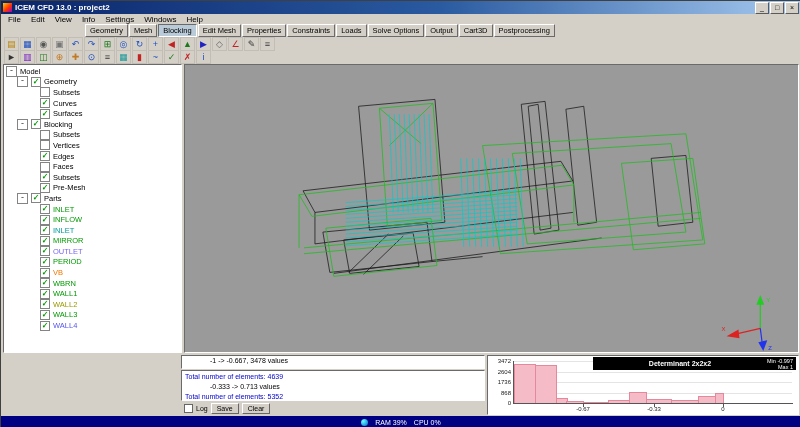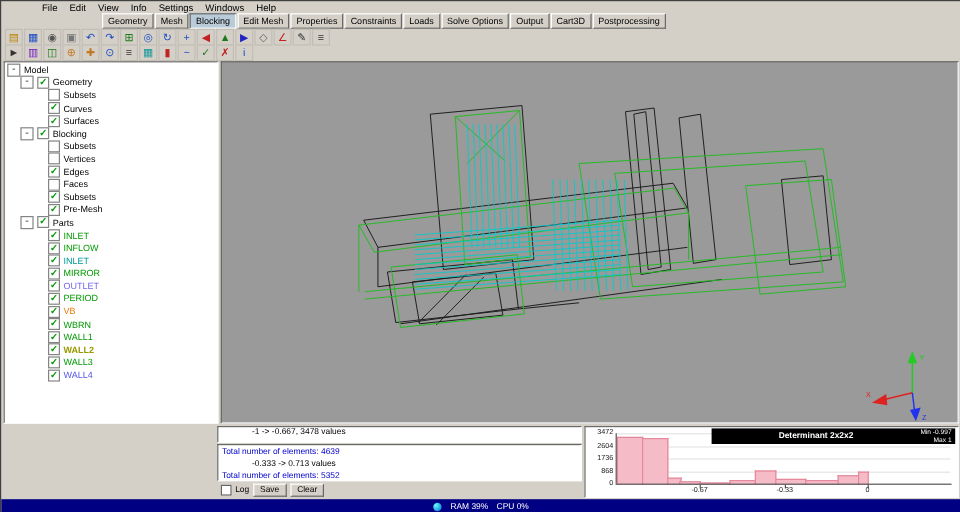--- a/index.html
+++ b/index.html
@@ -9,21 +9,21 @@
   
   .titlebar{height:13px;flex:none;display:flex;align-items:center;gap:3px;padding:0 2px;
     background:linear-gradient(90deg,#0a246a 0%,#2a5aa0 55%,#a6caf0 100%);color:#fff;}
   .app-icon{width:9px;height:9px;flex:none;background:linear-gradient(135deg,#ffcc00,#ff3300 55%,#9900cc);}
   .title-text{font-size:8px;font-weight:bold;white-space:nowrap;}
   .title-buttons{margin-left:auto;display:flex;gap:1px;}
   .tbtn{width:12px;height:10px;background:#d4d0c8;color:#000;font-size:7px;line-height:9px;text-align:center;
     border:1px solid;border-color:#fff #5a5a5a #5a5a5a #fff;}
 
   
-  .menubar{height:10px;flex:none;display:flex;align-items:flex-end;padding-left:2px;margin-left:27px;}
+  .menubar{height:10px;flex:none;display:flex;align-items:flex-end;padding-left:2px;}
   .menu-item{font-size:8px;padding:0 5px;color:#000;white-space:nowrap;}
 
   
   .tabbar{height:13px;flex:none;display:flex;align-items:center;gap:1px;padding-left:84px;}
   .tab{font-size:7.5px;padding:1px 4px;background:#d4d0c8;white-space:nowrap;
     border:1px solid;border-color:#fff #6a6a6a #6a6a6a #fff;}
   .tab.selected{background:#b9cbd8;border-color:#6a6a6a #fff #fff #6a6a6a;}
 
   
   .toolbar{height:13px;flex:none;display:flex;align-items:center;gap:1px;padding-left:3px;}
@@ -78,20 +78,29 @@
   .statusbar{height:12px;flex:none;background:#000082;color:#fff;display:flex;align-items:center;
     justify-content:center;gap:7px;font-size:7px;}
   .status-icon{width:7px;height:7px;border-radius:50%;
     background:radial-gradient(circle at 30% 30%,#66ffff,#0066cc);}
 </style>
 </head>
 <body>
 
 <div class="window">
 
+  <div class="titlebar">
+    <div class="app-icon"></div>
+    <span class="title-text">ICEM CFD 13.0 : project2</span>
+    <div class="title-buttons">
+      <div class="tbtn">_</div>
+      <div class="tbtn">□</div>
+      <div class="tbtn">×</div>
+    </div>
+  </div>
 
   <div class="menubar" id="menubar">
       <div class="menu-item">File</div>
       <div class="menu-item">Edit</div>
       <div class="menu-item">View</div>
       <div class="menu-item">Info</div>
       <div class="menu-item">Settings</div>
       <div class="menu-item">Windows</div>
       <div class="menu-item">Help</div>
     </div>
@@ -310,21 +319,21 @@
           <span class="tree-label" style="color: rgb(0, 153, 0); text-align: center;">WBRN</span>
         </div>
         <div class="tree-row" style="padding-left: 24px;">
           <span class="exp-spacer"></span>
           <span class="checkbox">✓</span>
           <span class="tree-label" style="color: rgb(0, 153, 0);">WALL1</span>
         </div>
         <div class="tree-row" style="padding-left: 24px;">
           <span class="exp-spacer"></span>
           <span class="checkbox">✓</span>
-          <span class="tree-label" style="color: rgb(153, 153, 0); font-weight: bold;">WALL2</span>
+          <span class="tree-label" style="color: rgb(153, 153, 0);">WALL2</span>
         </div>
         <div class="tree-row" style="padding-left: 24px;">
           <span class="exp-spacer"></span>
           <span class="checkbox">✓</span>
           <span class="tree-label" style="color: rgb(0, 153, 0);">WALL3</span>
         </div>
         <div class="tree-row" style="padding-left: 24px;">
           <span class="exp-spacer"></span>
           <span class="checkbox">✓</span>
           <span class="tree-label" style="color: rgb(85, 85, 238);">WALL4</span>

